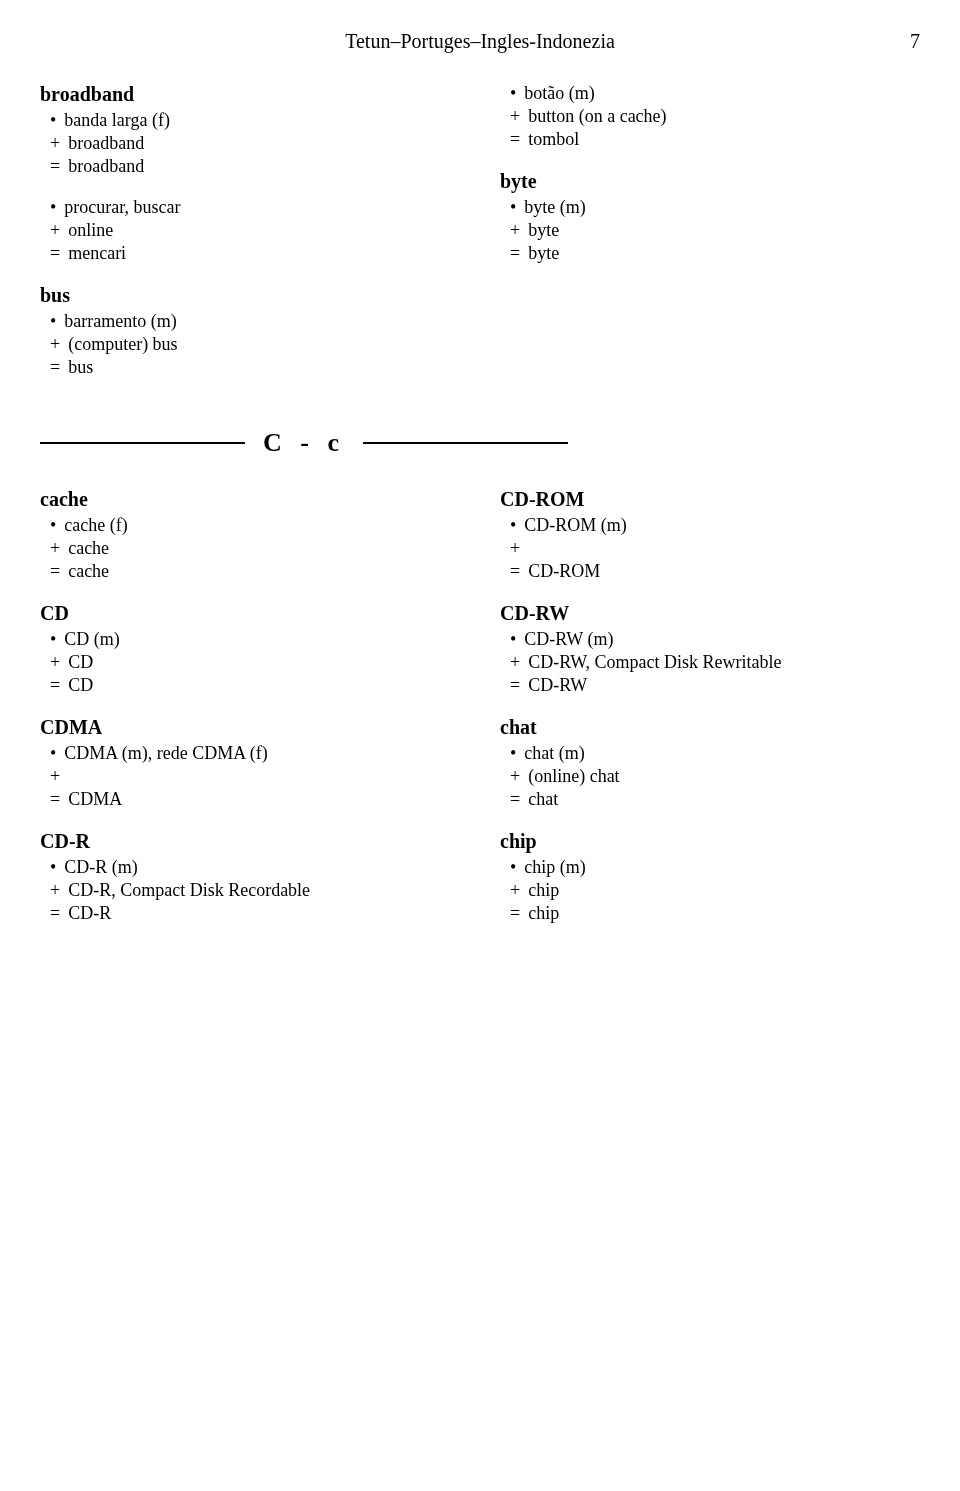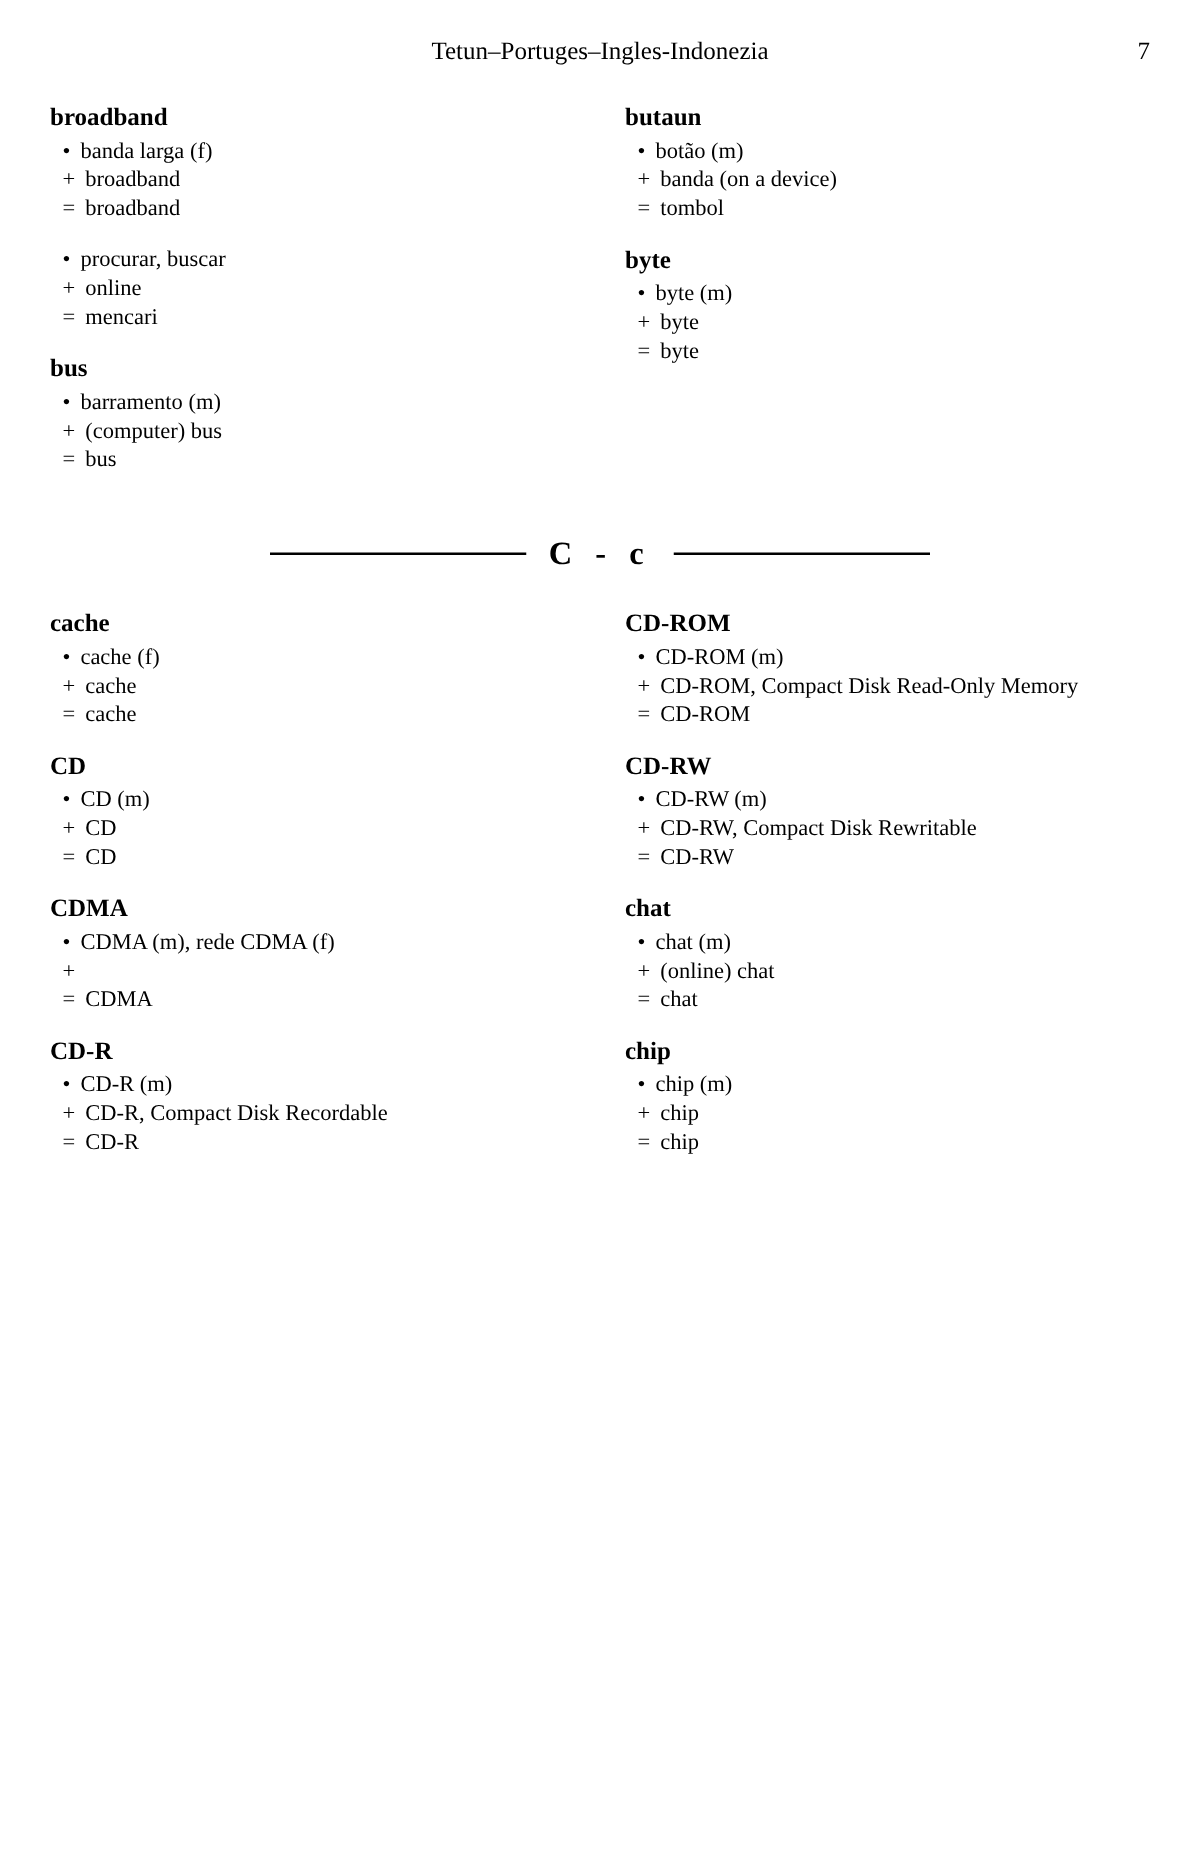--- a/index.html
+++ b/index.html
@@ -72,21 +72,21 @@
     }
 
     .entry-line .equals {
       margin-right: 8px;
       flex-shrink: 0;
     }
 
     .section-divider {
       display: flex;
       align-items: center;
-      justify-content: center;
+      justify-content: flex-start;
       margin: 30px 0 30px 0;
       column-span: all;
     }
 
     .section-divider-inner {
       display: flex;
       align-items: center;
       width: 60%;
     }
 
@@ -159,28 +159,27 @@
       <div class="entry-line">
         <span class="equals">=</span>
         <span>bus</span>
       </div>
     </div>
   </div>
 
   <div>
 
     <div class="entry-block">
-      <div class="entry-term">butaun</div>
       <div class="entry-line">
         <span class="bullet">•</span>
         <span>botão (m)</span>
       </div>
       <div class="entry-line">
         <span class="plus">+</span>
-        <span>banda (on a device)</span>
+        <span>button (on a cache)</span>
       </div>
       <div class="entry-line">
         <span class="equals">=</span>
         <span>tombol</span>
       </div>
     </div>
 
     <div class="entry-block">
       <div class="entry-term">byte</div>
       <div class="entry-line">
@@ -278,21 +277,20 @@
   <div>
 
     <div class="entry-block">
       <div class="entry-term">CD-ROM</div>
       <div class="entry-line">
         <span class="bullet">•</span>
         <span>CD-ROM (m)</span>
       </div>
       <div class="entry-line">
         <span class="plus">+</span>
-        <span>CD-ROM, Compact Disk Read-Only Memory</span>
       </div>
       <div class="entry-line">
         <span class="equals">=</span>
         <span>CD-ROM</span>
       </div>
     </div>
 
     <div class="entry-block">
       <div class="entry-term">CD-RW</div>
       <div class="entry-line">

